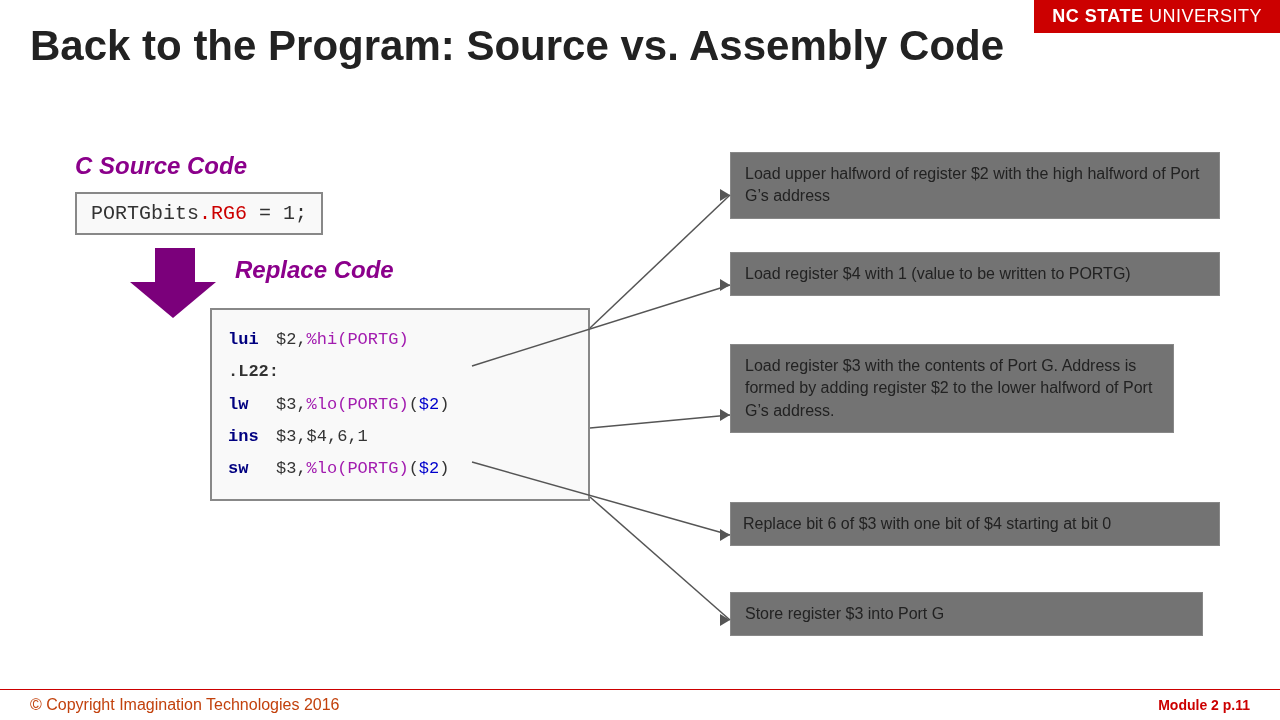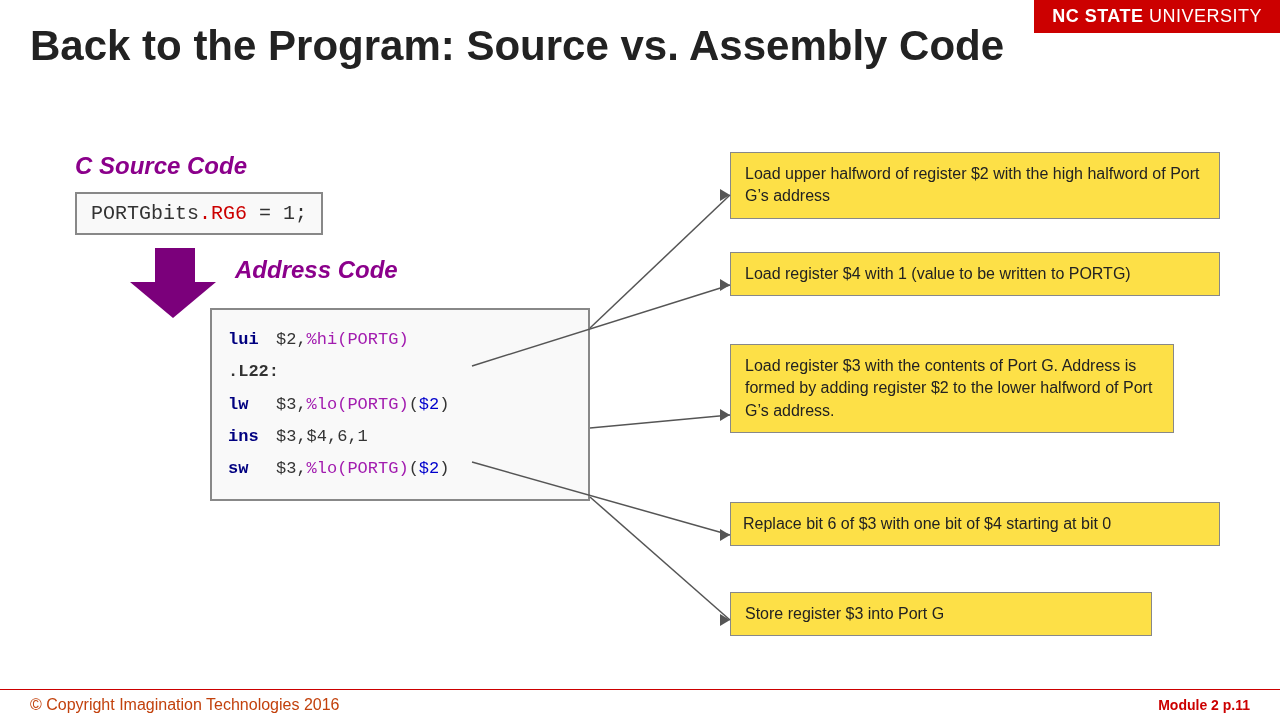--- a/index.html
+++ b/index.html
@@ -112,32 +112,32 @@
     .asm-args { color: #333; margin-left: 8px; }
     .asm-portg { color: #a21caf; }
     .asm-reg2 { color: #0000cc; }
     .asm-comment { color: #009900; margin-left: auto; }
     .asm-label-line { color: #333; font-weight: bold; }
 
     
     .annotation-box {
       position: absolute;
       border: 1.5px solid #888;
-      background: #fde047;
+      background: #737373;
       padding: 10px 14px;
       font-size: 16px;
       color: #222;
       line-height: 1.4;
     }
 
     .ann1 { top: 152px; left: 730px; width: 490px; }
     .ann2 { top: 252px; left: 730px; width: 490px; }
     .ann3 { top: 344px; left: 730px; width: 444px; }
     .ann4 { top: 502px; left: 730px; width: 490px; padding-left: 12px; }
-    .ann5 { top: 592px; left: 730px; width: 422px; }
+    .ann5 { top: 592px; left: 730px; width: 473px; }
 
     
     .lines-svg {
       position: absolute;
       top: 0; left: 0;
       width: 1280px;
       height: 720px;
       pointer-events: none;
     }
 
@@ -174,21 +174,21 @@
 
 <div class="c-source-label">C Source Code</div>
 
 <div class="c-source-box">
   <span>PORTGbits<span class="prop">.RG6</span> = 1;</span>
 </div>
 
 <div class="arrow-down-shaft"></div>
 <div class="arrow-down-head"></div>
 
-<div class="assembly-label">Address Code</div>
+<div class="assembly-label">Replace Code</div>
 
 <div class="asm-box">
   <div class="asm-line">
     <span class="asm-op">lui</span>
     <span class="asm-args">$2,<span class="asm-portg">%hi(PORTG)</span></span>
   </div>
   <div class="asm-line">
     <span class="asm-label-line">.L22:</span>
   </div>
   <div class="asm-line">

